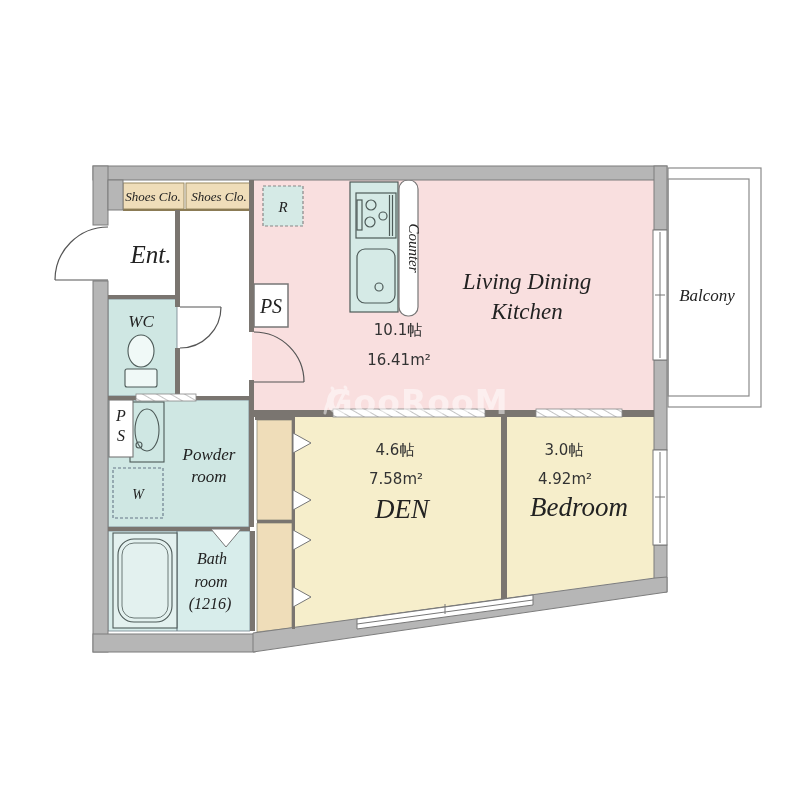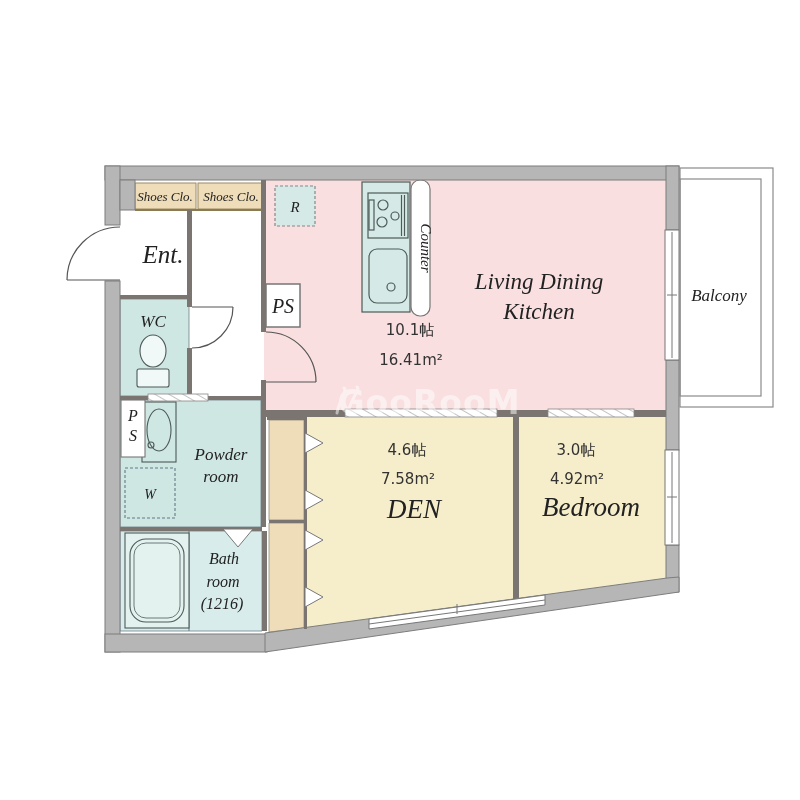--- a/index.html
+++ b/index.html
@@ -1,16 +1,16 @@
 <!DOCTYPE html>
 <html><head>
 <meta charset="utf-8">
 <style>
   html,body{margin:0;padding:0;background:#ffffff;width:800px;height:800px;overflow:hidden;}
-  #stage{position:absolute;left:17px;top:0;width:660px;height:800px;}
+  #stage{position:absolute;left:5px;top:0;width:660px;height:800px;}
   svg{display:block;}
   .rname{font-family:"Liberation Serif",serif;font-style:italic;fill:#222222;}
   .meas{font-family:"DejaVu Sans","Liberation Sans",sans-serif;fill:#333333;}
   .wm{font-family:"DejaVu Sans","Liberation Sans",sans-serif;font-weight:bold;fill:#ffffff;letter-spacing:1px;}
 </style>
 </head>
 <body>
 
 <div id="stage">
 <svg viewBox="0 0 800 800" width="800" height="800">

